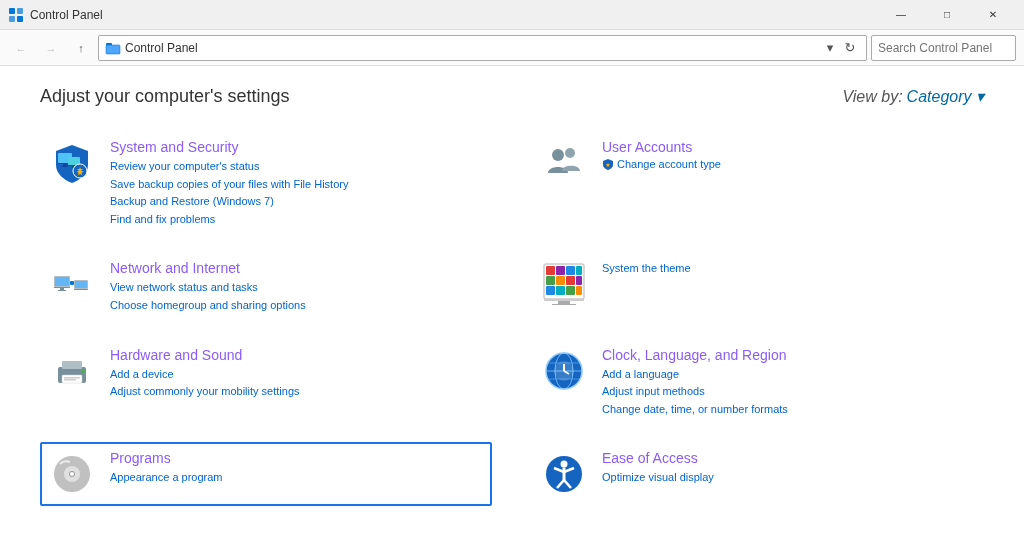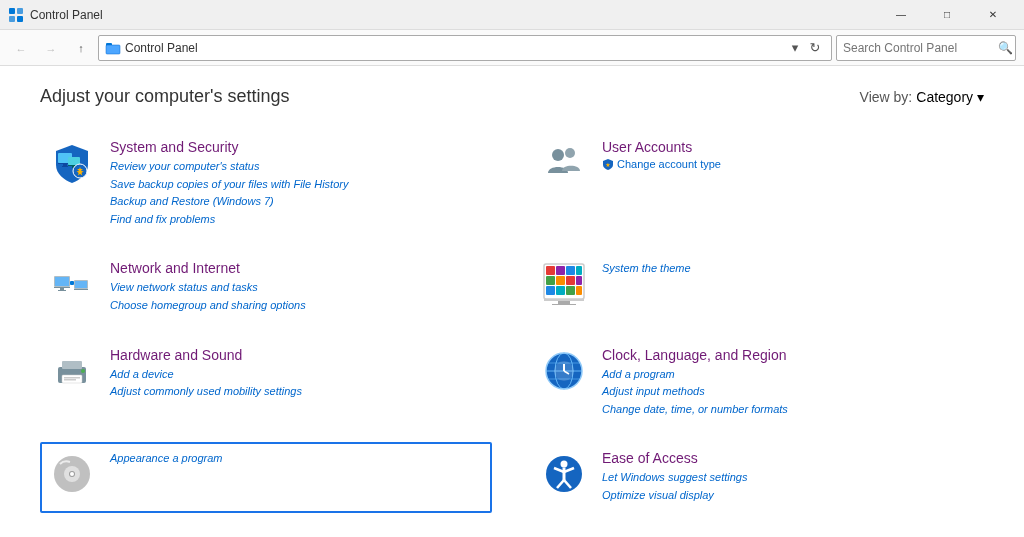--- a/index.html
+++ b/index.html
@@ -96,21 +96,21 @@
       cursor: pointer;
       color: #555;
       font-size: 13px;
     }
     .search-wrap {
       display: flex;
       align-items: center;
       background: #fff;
       border: 1px solid #aaa;
       height: 26px;
-      width: 180px;
+      width: 145px;
       padding: 0 6px;
       border-radius: 2px;
     }
     .search-input {
       flex: 1;
       font-size: 12px;
       color: #999;
       border: none;
       outline: none;
       background: transparent;
@@ -135,30 +135,31 @@
       justify-content: space-between;
       margin-bottom: 24px;
     }
     .page-title {
       font-size: 18px;
       font-weight: 300;
       color: #333;
     }
     .view-by {
       display: flex;
-      align-items: flex-start;
-      font-size: 14px;
+      align-items: flex-end;
+      font-size: 16px;
       color: #333;
       gap: 4px;
+      font-style: italic;
     }
     .view-by-label {
       color: #555;
     }
     .view-by-value {
-      color: #000000;
+      color: #0369a1;
       cursor: pointer;
       text-decoration: none;
     }
 
     
     .categories-grid {
       display: grid;
       grid-template-columns: 1fr 1fr;
       gap: 16px 40px;
     }
@@ -179,34 +180,33 @@
       flex-shrink: 0;
       display: flex;
       align-items: center;
       justify-content: center;
     }
     .category-text {
       flex: 1;
     }
     .category-title {
       font-size: 14px;
-      color: #701a75;
+      color: #8b5cf6;
       text-decoration: none;
       display: block;
       margin-bottom: 3px;
       cursor: pointer;
     }
     .category-link {
       font-size: 11px;
       color: #0066cc;
       text-decoration: none;
       display: block;
       line-height: 1.6;
       cursor: pointer;
-      font-style: italic;
     }
     .shield-link {
       display: flex;
       align-items: flex-end;
       gap: 3px;
       font-size: 11px;
       color: #0066cc;
       text-decoration: none;
       cursor: pointer;
     }
@@ -376,21 +376,21 @@
           <rect x="12" y="12" width="20" height="8" rx="1" fill="#b0bec5"></rect>
           <rect x="12" y="26" width="20" height="8" rx="1" fill="#fff" stroke="#ccc" stroke-width="0.5"></rect>
           <rect x="14" y="28" width="16" height="1.5" fill="#ccc"></rect>
           <rect x="14" y="30" width="12" height="1.5" fill="#ccc"></rect>
           <circle cx="33" cy="22" r="2" fill="#4caf50"></circle>
         </svg>
       </div>
       <div class="category-text">
         <a class="category-title">Hardware and Sound</a>
         <a class="category-link">Add a device</a>
-        <a class="category-link">Adjust commonly used mobility settings</a>
+        <a class="category-link">Adjust commonly your mobility settings</a>
       </div>
     </div>
 
     <div class="category-item">
       <div class="category-icon">
         <svg width="44" height="44" viewBox="0 0 44 44">
 
           <circle cx="22" cy="22" r="18" fill="#1565c0"></circle>
           <ellipse cx="22" cy="22" rx="9" ry="18" fill="none" stroke="#64b5f6" stroke-width="1"></ellipse>
           <line x1="4" y1="22" x2="40" y2="22" stroke="#64b5f6" stroke-width="1"></line>
@@ -398,40 +398,41 @@
           <line x1="6" y1="30" x2="38" y2="30" stroke="#64b5f6" stroke-width="1" opacity="0.6"></line>
           <circle cx="22" cy="22" r="18" fill="none" stroke="#90caf9" stroke-width="1.5"></circle>
 
           <circle cx="22" cy="22" r="10" fill="rgba(255,255,255,0.15)"></circle>
           <line x1="22" y1="22" x2="22" y2="15" stroke="#fff" stroke-width="2"></line>
           <line x1="22" y1="22" x2="27" y2="25" stroke="#fff" stroke-width="1.5"></line>
         </svg>
       </div>
       <div class="category-text">
         <a class="category-title">Clock, Language, and Region</a>
-        <a class="category-link">Add a program</a>
+        <a class="category-link">Add a language</a>
         <a class="category-link">Adjust input methods</a>
         <a class="category-link">Change date, time, or number formats</a>
       </div>
     </div>
 
     <div class="category-item highlighted">
       <div class="category-icon">
         <svg width="44" height="44" viewBox="0 0 44 44">
 
           <circle cx="22" cy="22" r="18" fill="#c0c0c0"></circle>
           <circle cx="22" cy="22" r="14" fill="silver"></circle>
           <circle cx="22" cy="22" r="8" fill="#e0e0e0"></circle>
           <circle cx="22" cy="22" r="3" fill="#9e9e9e"></circle>
           <circle cx="22" cy="22" r="2" fill="#fff"></circle>
 
           <path d="M10 12 Q14 8 20 10" fill="none" stroke="rgba(255,255,255,0.7)" stroke-width="2"></path>
         </svg>
       </div>
       <div class="category-text">
+        <a class="category-title">Programs</a>
         <a class="category-link">Appearance a program</a>
       </div>
     </div>
 
     <div class="category-item">
       <div class="category-icon">
         <svg width="44" height="44" viewBox="0 0 44 44">
 
           <circle cx="22" cy="22" r="18" fill="#1565c0"></circle>
 
@@ -440,19 +441,18 @@
 
           <line x1="22" y1="20" x2="12" y2="16" stroke="#fff" stroke-width="2.5"></line>
           <line x1="22" y1="20" x2="32" y2="16" stroke="#fff" stroke-width="2.5"></line>
 
           <line x1="22" y1="28" x2="15" y2="36" stroke="#fff" stroke-width="2.5"></line>
           <line x1="22" y1="28" x2="29" y2="36" stroke="#fff" stroke-width="2.5"></line>
         </svg>
       </div>
       <div class="category-text">
         <a class="category-title">Ease of Access</a>
-        <a class="category-link">Let Windows suggest settings</a>
         <a class="category-link">Optimize visual display</a>
       </div>
     </div>
 
   </div>
 </div>
 
 </body></html>

